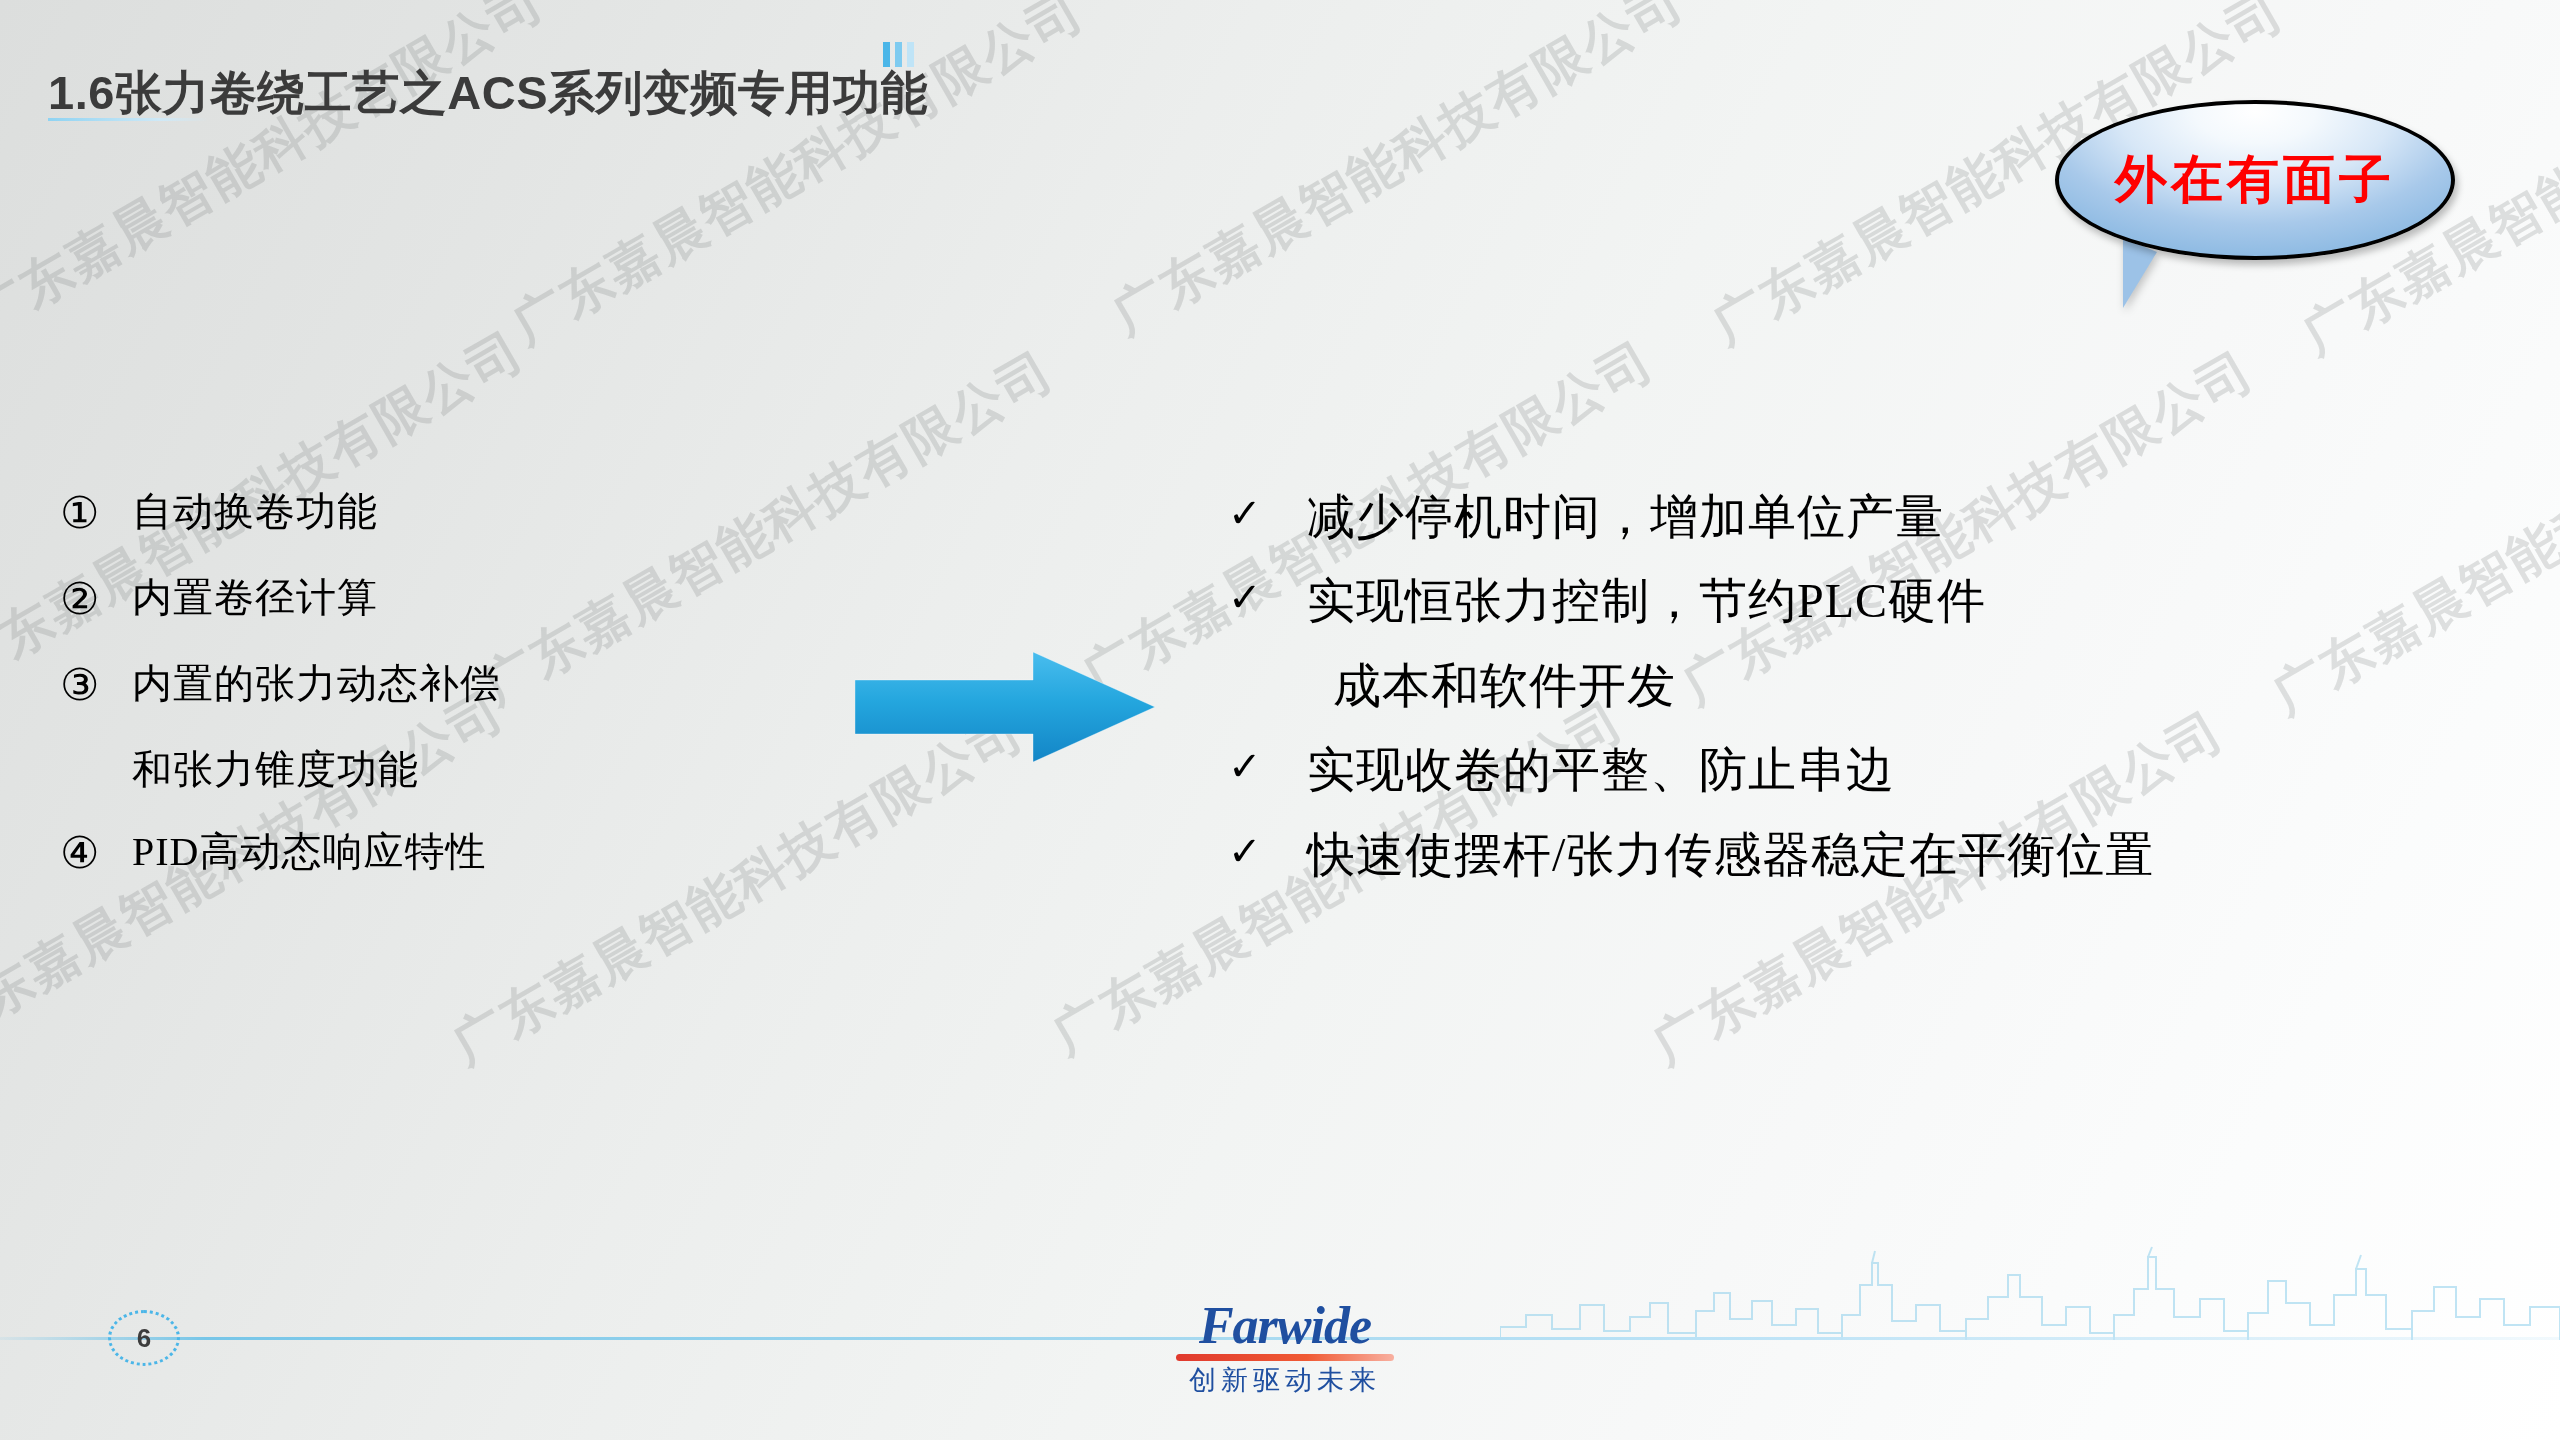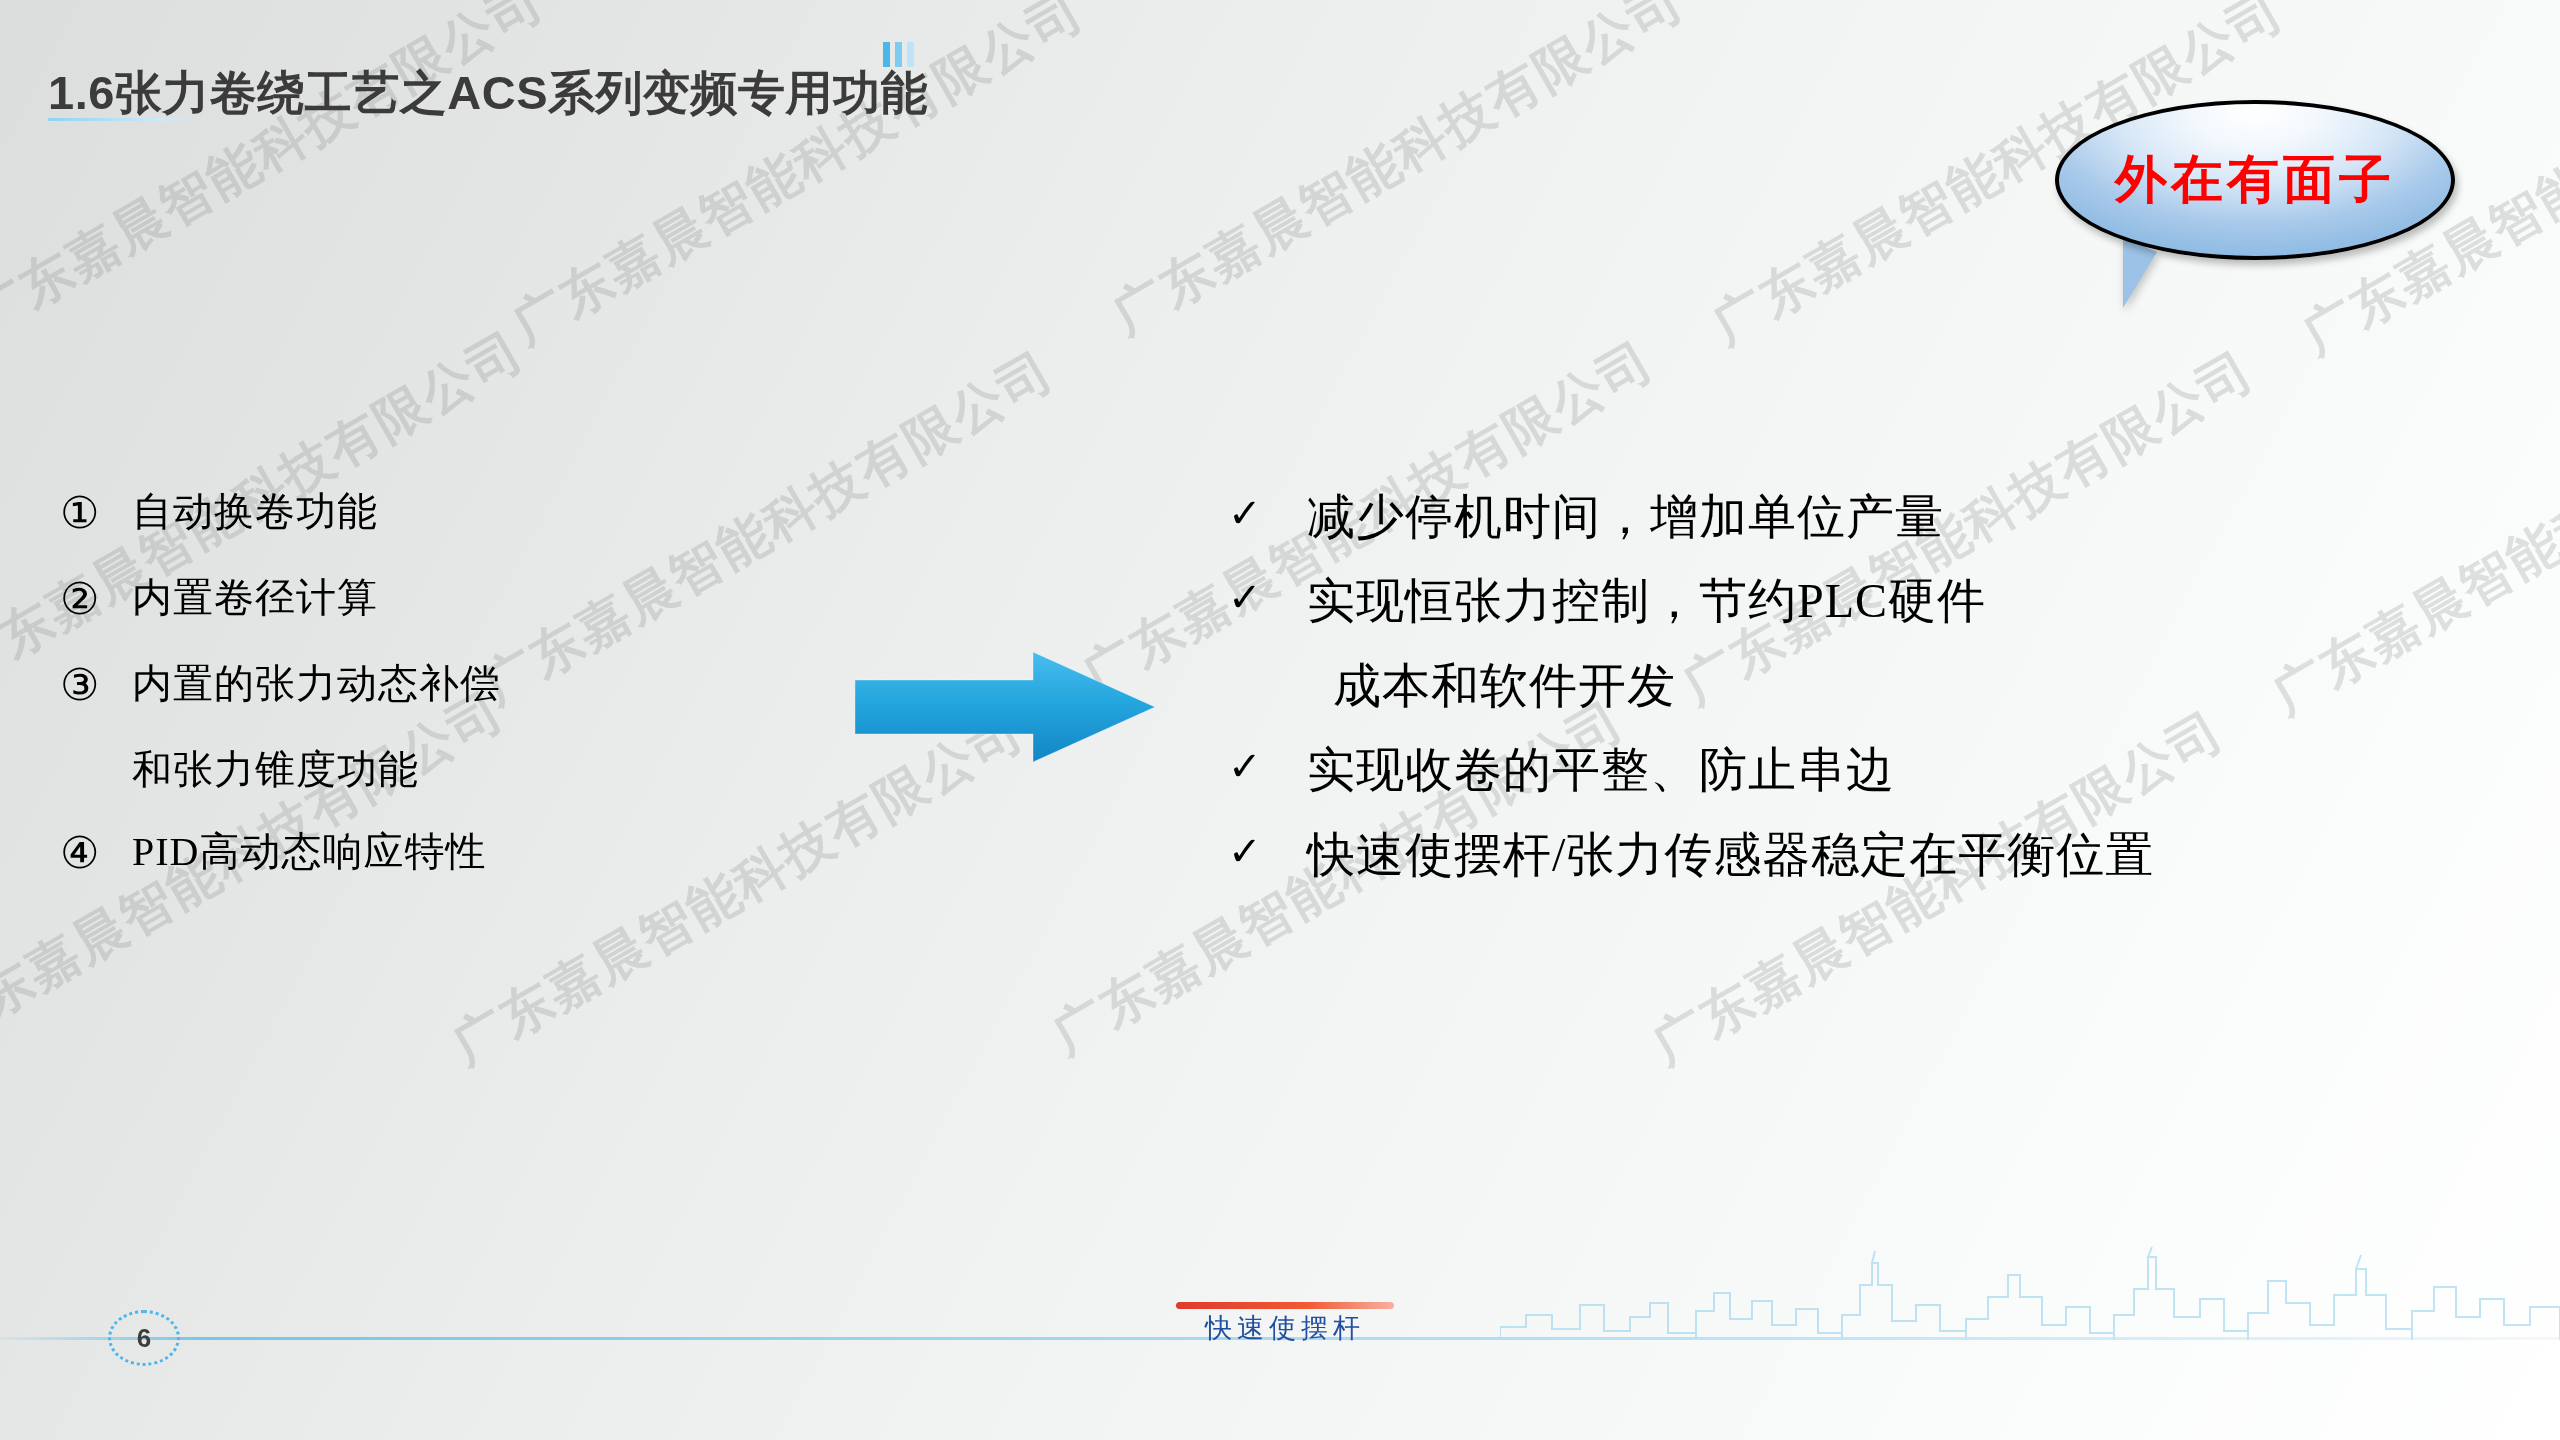--- a/index.html
+++ b/index.html
@@ -385,17 +385,18 @@
   </div>
 
   <div class="footer-line"></div>
 
   <div class="page-badge">
     <span class="ring"></span>
     <span class="num">6</span>
   </div>
 
   <div class="logo">
+    <div class="logo-name">Farwide</div>
     <div class="logo-swoosh"></div>
-    <div class="logo-tag">快速使摆杆</div>
+    <div class="logo-tag">创新驱动未来</div>
   </div>
 
 </div>
 
 </body></html>

